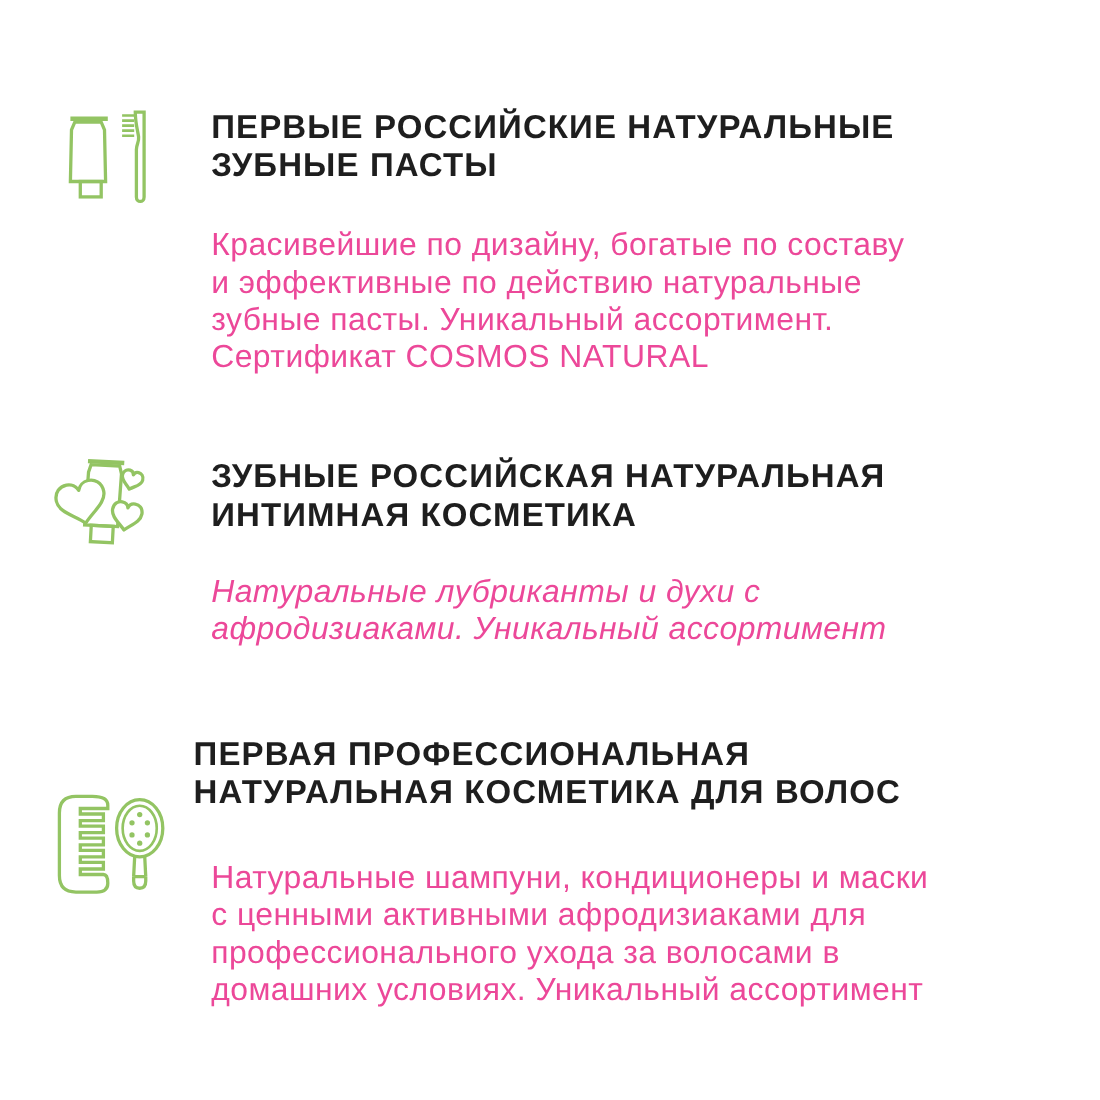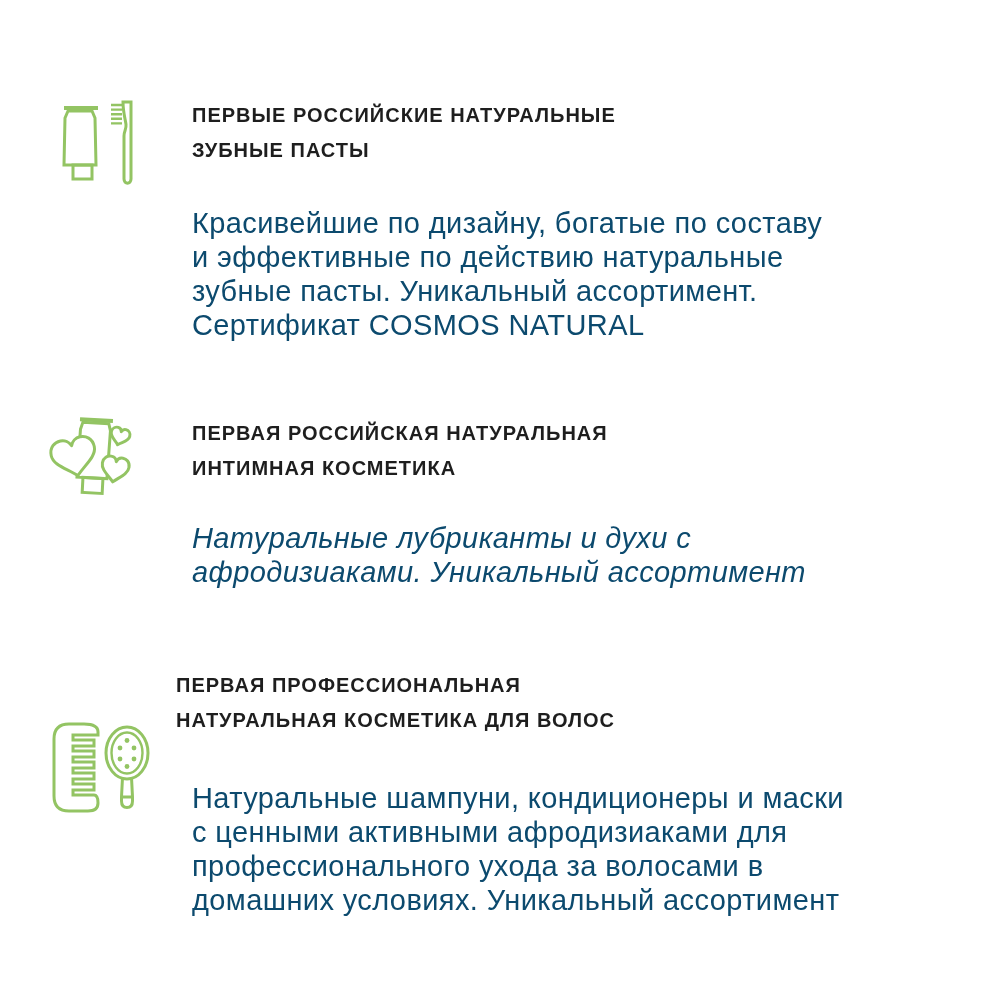--- a/index.html
+++ b/index.html
@@ -9,35 +9,35 @@
     height: 1000px;
     background: #ffffff;
     font-family: "Liberation Sans", sans-serif;
     overflow: hidden;
   }
   .icon { position: absolute; }
   .icon svg { display: block; width: 100%; height: 100%; }
   .heading {
     position: absolute;
     margin: 0;
-    font-size: 20px;
+    font-size: 30px;
     font-weight: 700;
     line-height: 35px;
     letter-spacing: 1px;
     color: #1e1e1e;
     white-space: pre-line;
   }
   .body-text {
     position: absolute;
     margin: 0;
     font-size: 29px;
     font-weight: 400;
     line-height: 34px;
     letter-spacing: 0.4px;
-    color: #0c4a6e;
+    color: #ec4899;
     white-space: pre-line;
   }
   
   .icon-1 { left: 57px;  top: 99px;  width: 86px;  height: 90px; }
   .h-1    { left: 192px; top: 98px; }
   .b-1    { left: 192px; top: 206px; }
   
   .icon-2 { left: 48px;  top: 412px; width: 94px;  height: 98px; }
   .h-2    { left: 192px; top: 416px; }
   .b-2    { left: 192px; top: 521px; font-style: italic; }
@@ -92,21 +92,21 @@
           <rect class="stroke" x="36" y="66" width="20" height="15"></rect>
         </g>
 
         <path class="heart" transform="rotate(-12 26 45)" d="M26,64 C17,55 4,49 4,39 C4,30.5 10,26.5 16,26.5 C20.5,26.5 24.5,29.5 26,33.5 C27.5,29.5 31.5,26.5 36,26.5 C42,26.5 48,30.5 48,39 C48,49 35,55 26,64 Z"></path>
 
         <path class="heart" transform="rotate(16 72 24)" d="M72,33 C68,29 62.5,27 62.5,22 C62.5,18 65.5,16.2 68,16.2 C70,16.2 71.5,17.5 72,19.5 C72.5,17.5 74,16.2 76,16.2 C78.5,16.2 81.5,18 81.5,22 C81.5,27 76,29 72,33 Z"></path>
 
         <path class="heart" transform="rotate(10 67 57)" d="M67,70 C61,64 53.5,60 53.5,53 C53.5,47.5 57.5,45 61,45 C63.7,45 66.3,46.6 67,49.6 C67.7,46.6 70.3,45 73,45 C76.5,45 80.5,47.5 80.5,53 C80.5,60 73,64 67,70 Z"></path>
       </svg>
     </div>
-    <h2 class="heading h-2">ПЕРВАЯ РОССИЙСКАЯ НАТУРАЛЬНАЯ
+    <h2 class="heading h-2">ЗУБНЫЕ РОССИЙСКАЯ НАТУРАЛЬНАЯ
 ИНТИМНАЯ КОСМЕТИКА</h2>
     <p class="body-text b-2">Натуральные лубриканты и духи с
 афродизиаками. Уникальный ассортимент</p>
   </section>
 
   <section>
     <h2 class="heading h-3">ПЕРВАЯ ПРОФЕССИОНАЛЬНАЯ
 НАТУРАЛЬНАЯ КОСМЕТИКА ДЛЯ ВОЛОС</h2>
     <div class="icon icon-3">
       <svg viewBox="0 0 105 95" xmlns="http://www.w3.org/2000/svg">

